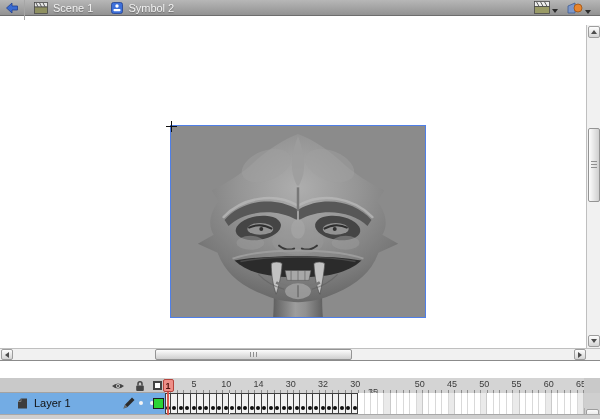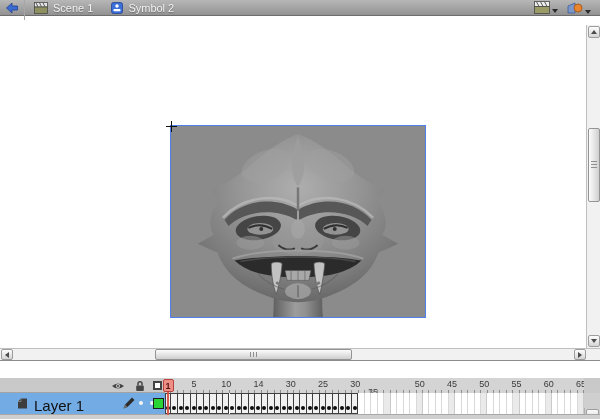--- a/index.html
+++ b/index.html
@@ -80,21 +80,21 @@
     background:repeating-linear-gradient(to right, transparent 0 5.45px, #8d8d8d 5.45px 6.45px); }
   .rlabel { position:absolute; top:1px; width:16px; text-align:center; font-size:9px; color:#3a3a3a; }
   .ruler-corner { position:absolute; right:0; top:0; width:16px; height:15px; background:#c9c9c9; }
   .ph-marker { position:absolute; top:1px; width:11px; height:13px; border:1px solid #b5433b; border-radius:2px;
     font-size:9px; font-weight:bold; color:#51140f; display:flex; align-items:center; justify-content:center; cursor:grab; }
   .ph-line { position:absolute; top:14px; height:23px; width:2px; opacity:.95; pointer-events:none; z-index:5; }
 
   .tl-layer { position:absolute; top:15px; left:0; right:0; height:21px; }
   .layer-left { position:absolute; left:0; top:0; width:165px; height:21px; display:block; cursor:pointer; }
   .layer-page-icon { position:absolute; left:16px; top:4px; }
-  .layer-name { position:absolute; left:34px; top:4px; font-size:15px; color:#111; }
+  .layer-name { position:absolute; left:34px; top:4px; font-size:11px; color:#111; }
   .pencil-icon { position:absolute; left:122px; top:3px; }
   .dot { position:absolute; top:8px; width:4px; height:4px; border-radius:50%; background:#f4f4f4; cursor:pointer; }
   .dot1 { left:139px; } .dot2 { left:150px; }
   .swatch { position:absolute; left:153px; top:5px; width:11px; height:11px; border:1px solid #1d1d1d; cursor:pointer; }
 
   .frames { position:absolute; left:165px; top:0; width:419px; height:21px; background:#fff; overflow:hidden; cursor:pointer; }
   .fcell { position:absolute; top:0; height:21px; border-right:1px solid #d9d9d9; background:#fff; }
   .fcell.fifth { background:#eaeaea; border-right-color:#cacaca; }
   .fcell.key { background:#f1f1f1; border-right:1px solid #3e3e3e;
     box-shadow: inset 0 1px 0 #3e3e3e, inset 0 -1px 0 #3e3e3e; }
@@ -248,21 +248,21 @@
       <svg class="lock-icon" width="10" height="12" viewBox="0 0 10 12">
         <path d="M3,5.5 V3.8 A2,2 0 0 1 7,3.8 V5.5" stroke="#454545" stroke-width="1.5" fill="none"></path>
         <rect x="1.2" y="5.5" width="7.6" height="5.5" rx="1" fill="#454545"></rect>
       </svg>
       <div class="outline-icon"></div>
       <div class="ruler" id="ruler">
           <span class="rlabel" style="left: 21.025px;">5</span>
           <span class="rlabel" style="left: 53.275px;">10</span>
           <span class="rlabel" style="left: 85.525px;">14</span>
           <span class="rlabel" style="left: 117.775px;">30</span>
-          <span class="rlabel" style="left: 150.025px;">25</span>
+          <span class="rlabel" style="left: 150.025px;">32</span>
           <span class="rlabel" style="left: 182.275px;">30</span>
           <span class="rlabel" style="left: 200px; margin-top: 8px;">35</span>
           <span class="rlabel" style="left: 246.775px;">50</span>
           <span class="rlabel" style="left: 279.025px;">45</span>
           <span class="rlabel" style="left: 311.275px;">50</span>
           <span class="rlabel" style="left: 343.525px;">55</span>
           <span class="rlabel" style="left: 375.775px;">60</span>
           <span class="rlabel" style="left: 408.025px;">65</span>
         </div>
       <div class="ph-marker" id="phMarker" style="background: rgb(238, 142, 135); left: 162.5px;">

